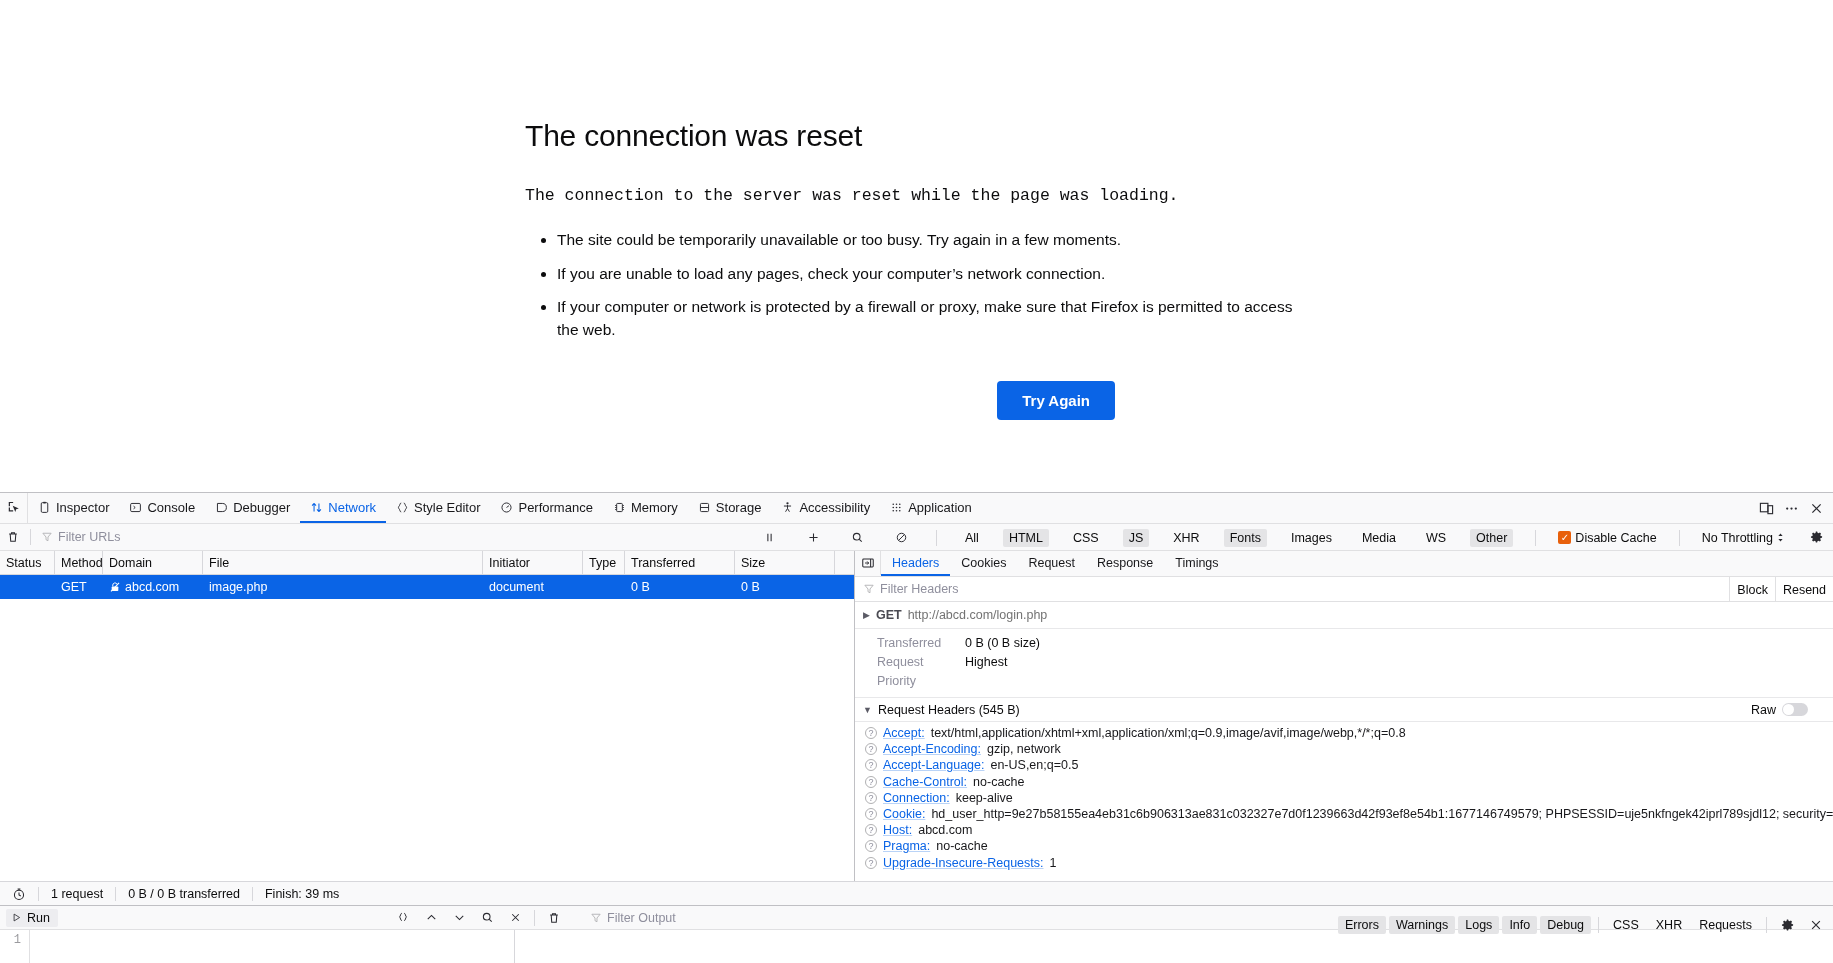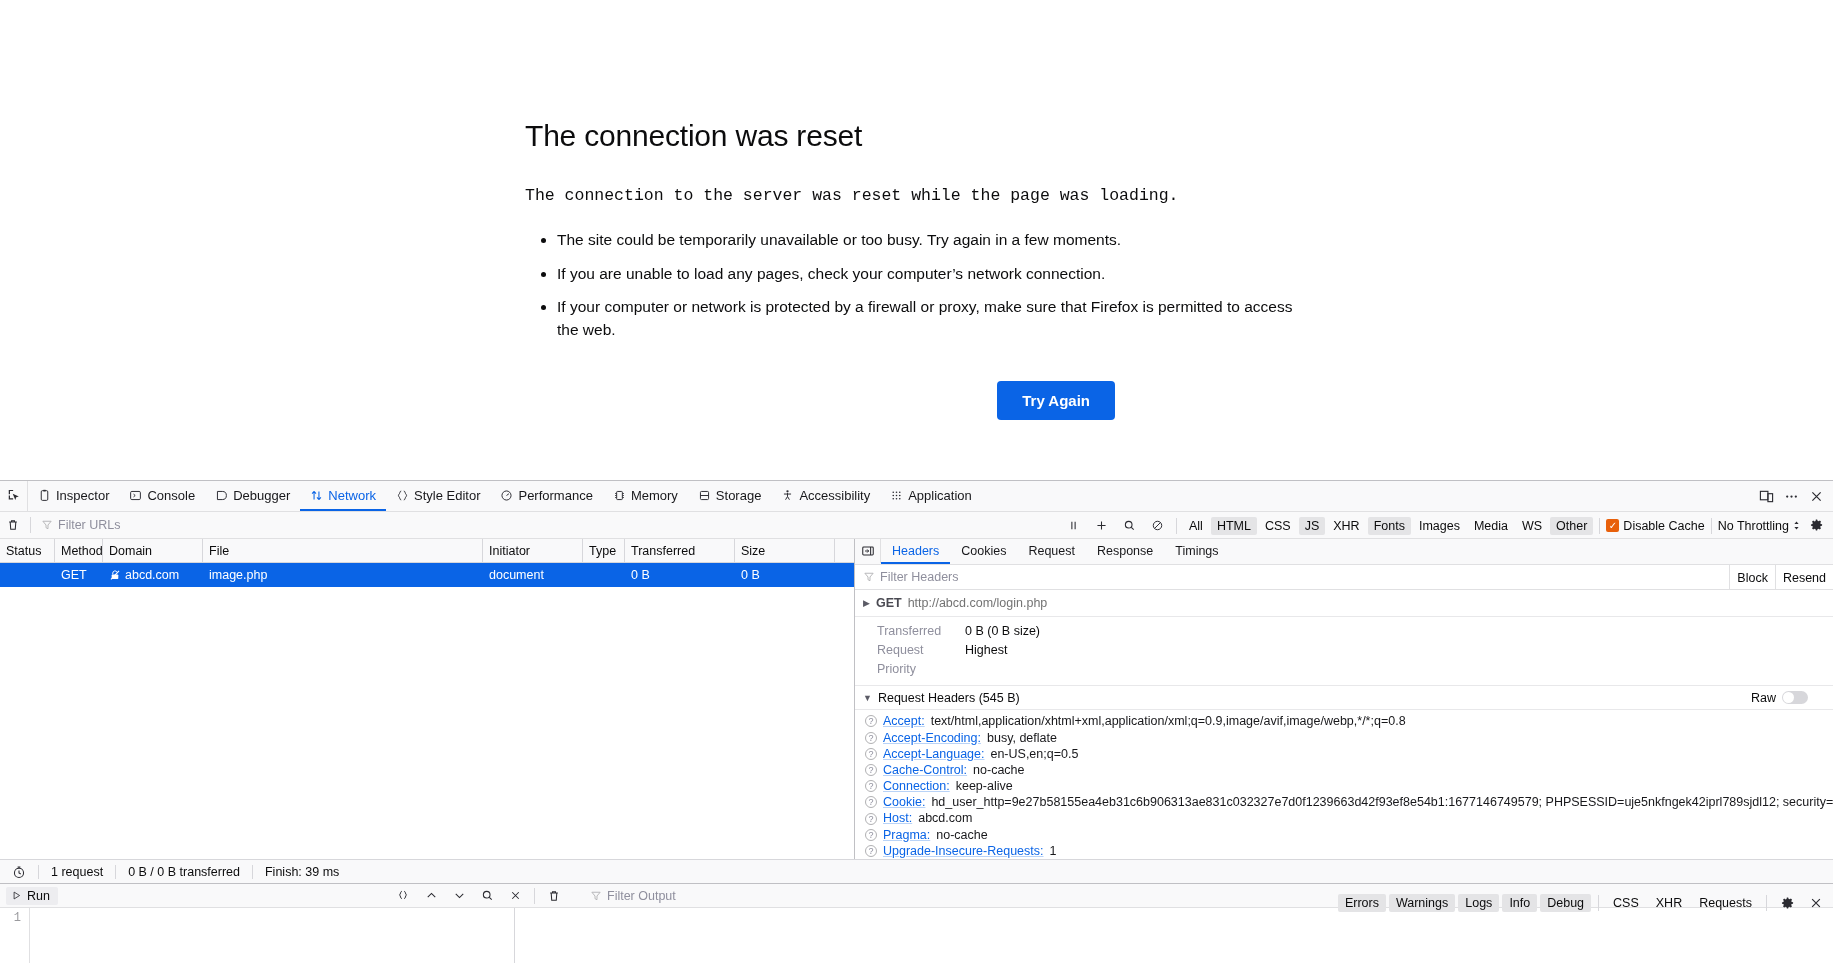--- a/index.html
+++ b/index.html
@@ -117,21 +117,21 @@
   .filter-urls {
     display: flex; align-items: center; gap: 5px;
     padding-left: 6px;
     color: #8f8f9d;
     font-size: 12.5px;
     flex: 0 0 auto;
     min-width: 320px;
   }
   .net-bar-right {
     position: absolute; right: 0; top: 0; height: 27px;
-    display: flex; align-items: center; gap: 2px; padding-right: 4px;
+    display: flex; align-items: center; gap: 18px; padding-right: 4px;
   }
   .ftype {
     padding: 2px 6px;
     border-radius: 2px;
     cursor: pointer;
     font-size: 12.5px;
     color: #0c0c0d;
   }
   .ftype.on { background: #e4e4e6; }
   .chk-label { display: flex; align-items: center; gap: 4px; font-size: 12.5px; cursor: pointer; }
@@ -236,21 +236,21 @@
   
   .status-bar {
     height: 24px; display: flex; align-items: center;
     background: #f9f9fa; border-top: 1px solid #d7d7db;
     font-size: 12.5px; color: #0c0c0d;
   }
   .status-bar .seg { padding: 0 12px; }
   .status-bar .seg + .seg { border-left: 1px solid #d7d7db; }
 
   
-  .console-pane { height: 80px; display: flex; flex-direction: column; border-top: 1px solid #c0c0c4; background: #0c4a6e; }
+  .console-pane { height: 58px; display: flex; flex-direction: column; border-top: 1px solid #c0c0c4; background: #0c4a6e; }
   .console-bar {
     height: 24px; display: flex; align-items: center;
     background: #f9f9fa; border-bottom: 1px solid #e0e0e2; position: relative;
   }
   .run-btn {
     display: flex; align-items: center; gap: 5px;
     background: #ededf0; border-radius: 2px;
     padding: 2px 8px 2px 5px; margin-left: 6px;
     font-size: 12.5px; cursor: pointer;
   }
@@ -592,21 +592,21 @@
 
           <div style="padding-top:3px;">
             <div class="hdr-row">
               <span class="qmark">?</span>
               <span class="hdr-name">Accept:</span>
               <span class="hdr-val">text/html,application/xhtml+xml,application/xml;q=0.9,image/avif,image/webp,*/*;q=0.8</span>
             </div>
             <div class="hdr-row">
               <span class="qmark">?</span>
               <span class="hdr-name">Accept-Encoding:</span>
-              <span class="hdr-val">busy, deflate</span>
+              <span class="hdr-val">gzip, network</span>
             </div>
             <div class="hdr-row">
               <span class="qmark">?</span>
               <span class="hdr-name">Accept-Language:</span>
               <span class="hdr-val">en-US,en;q=0.5</span>
             </div>
             <div class="hdr-row">
               <span class="qmark">?</span>
               <span class="hdr-name">Cache-Control:</span>
               <span class="hdr-val">no-cache</span>

